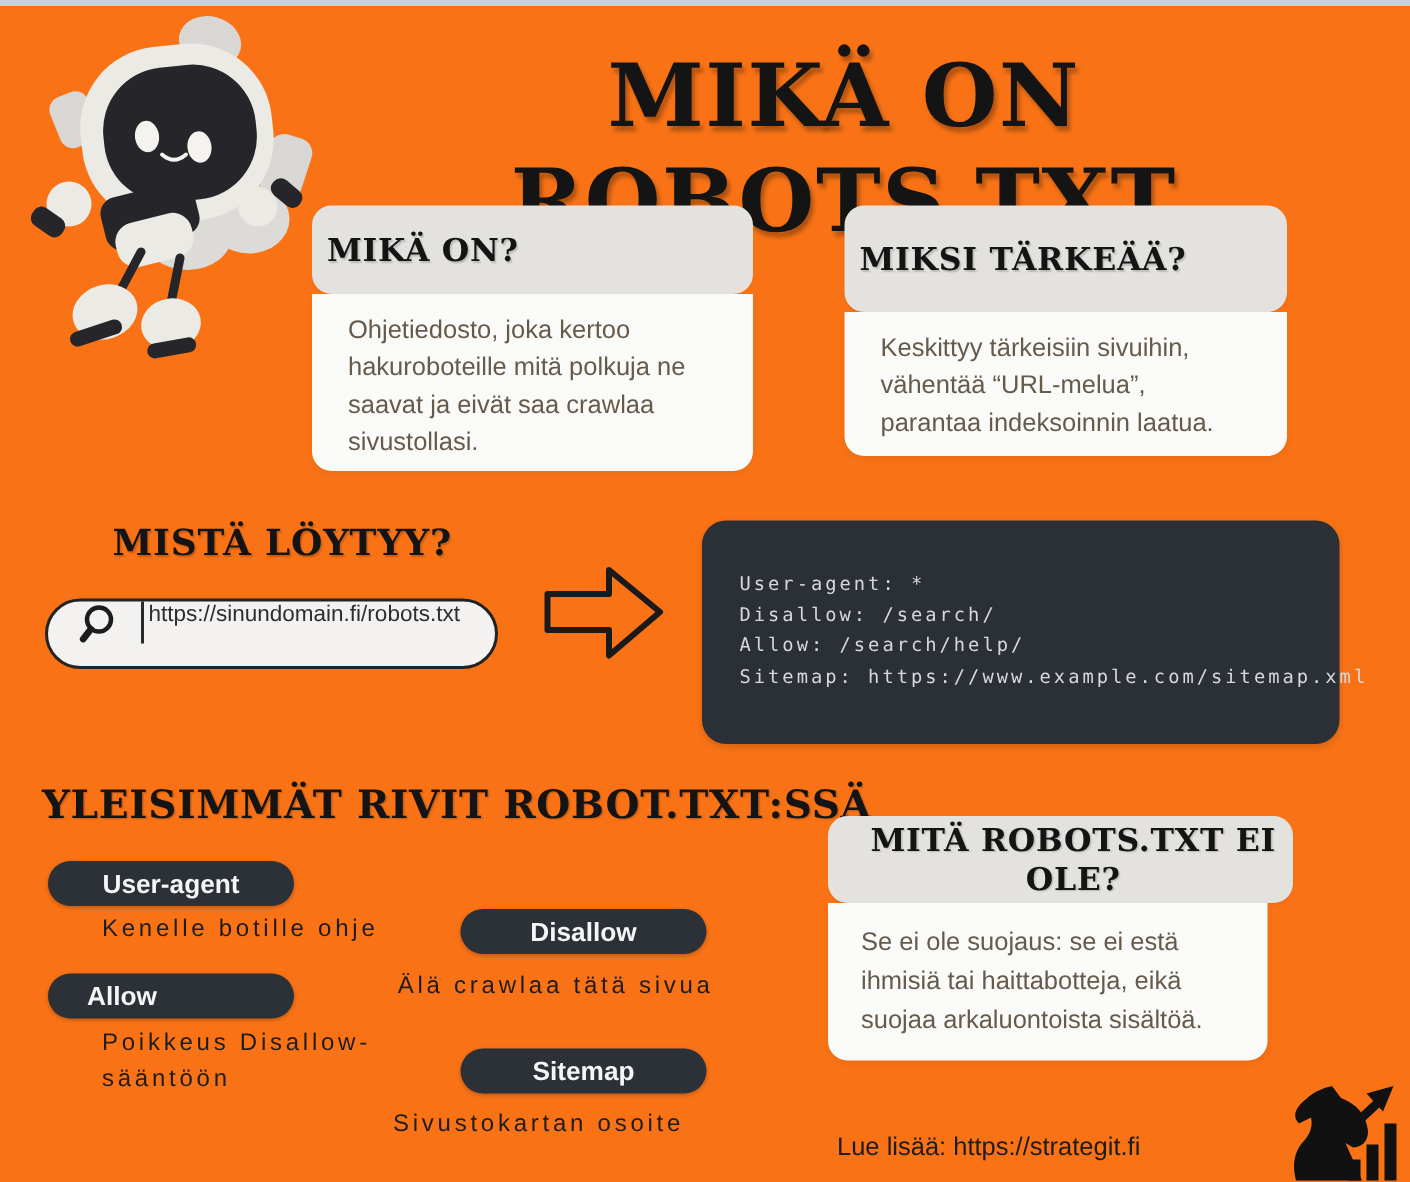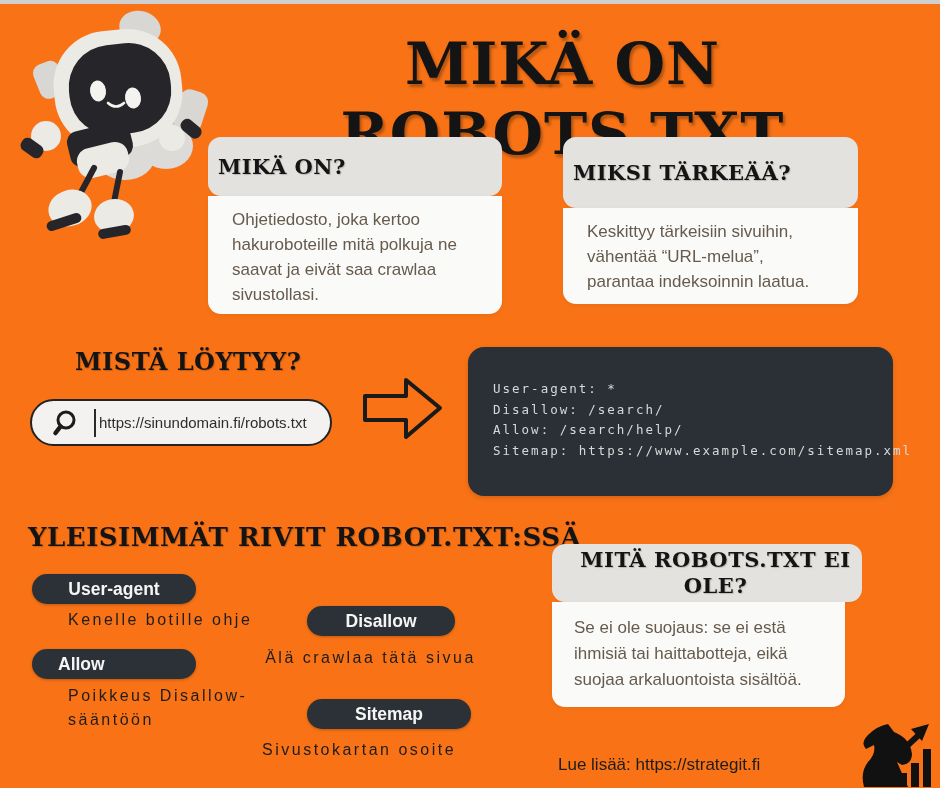--- a/index.html
+++ b/index.html
@@ -31,40 +31,40 @@
   #card-why .card-header{height:71px;width:295px;}
   #card-why .card-body{height:96px;padding:11px 24px 0 24px;box-sizing:border-box;width:295px;}
   #card-not{left:552px;top:540px;width:293px;}
   #card-not .card-header{height:58px;width:293px;padding-left:17px;}
   #card-not .card-body{height:105px;padding:13px 22px 0 22px;box-sizing:border-box;width:293px;font-size:17px;line-height:26px;}
 
   
   #where-title{position:absolute;left:75px;top:343px;font-size:24px;letter-spacing:0.5px;
                text-shadow:1px 1px 1px rgba(0,0,0,0.2);}
   #search-bar{position:absolute;left:30px;top:395px;width:302px;height:47px;border:2px solid #232323;
-              border-radius:26px;background:#f3f2f0;box-sizing:border-box;display:flex;align-items:center;}
+              border-radius:26px;background:#f3f2f0;box-sizing:border-box;display:flex;align-items:flex-start;}
   #search-icon{margin-left:20px;width:30px;height:30px;flex:0 0 auto;}
   #search-cursor{width:2px;height:28px;background:#2a2a2a;margin-left:12px;}
   #search-url{margin-left:3px;font-size:15px;color:#2d2d2d;white-space:nowrap;}
   #flow-arrow{position:absolute;left:360px;top:371px;width:85px;height:68px;}
 
   #code-block{position:absolute;left:468px;top:343px;width:425px;height:149px;background:#2b3037;
               border-radius:16px;box-sizing:border-box;padding:32px 0 0 25px;box-shadow:0 2px 5px rgba(0,0,0,0.15);}
   .code-line{font-family:"DejaVu Sans Mono","Liberation Mono",monospace;font-size:12.5px;letter-spacing:2px;
              color:#d7d8d9;line-height:20.5px;white-space:nowrap;}
 
   
   #common-title{position:absolute;left:28px;top:518px;font-size:26px;letter-spacing:0.5px;
                 text-shadow:1px 1px 1px rgba(0,0,0,0.2);}
   .pill{position:absolute;background:#2b3136;border-radius:16px;color:#f5f5f5;font-weight:700;font-size:17.5px;
         display:flex;align-items:center;justify-content:center;box-sizing:border-box;
         box-shadow:0 1px 3px rgba(0,0,0,0.25);}
   #pill-user-agent{left:32px;top:570px;width:164px;height:30px;}
   #pill-allow{left:32px;top:645px;width:164px;height:30px;justify-content:flex-start;padding-left:26px;}
-  #pill-disallow{left:307px;top:602px;width:148px;height:30px;text-align:center;}
+  #pill-disallow{left:307px;top:602px;width:164px;height:30px;text-align:center;}
   #pill-sitemap{left:307px;top:695px;width:164px;height:30px;}
   .pill-desc{position:absolute;font-size:16px;letter-spacing:2.5px;color:#1d1d1d;line-height:24px;}
   #desc-user-agent{left:68px;top:604px;width:230px;}
   #desc-allow{left:68px;top:680px;width:220px;}
   #desc-disallow{left:258px;top:642px;width:225px;text-align:center;}
   #desc-sitemap{left:262px;top:734px;width:218px;text-align:left;}
 
   
   #footer-link{position:absolute;left:558px;top:751px;font-size:17px;color:#1c1c1c;}
   #knight-logo{position:absolute;left:852px;top:716px;width:84px;height:72px;}

